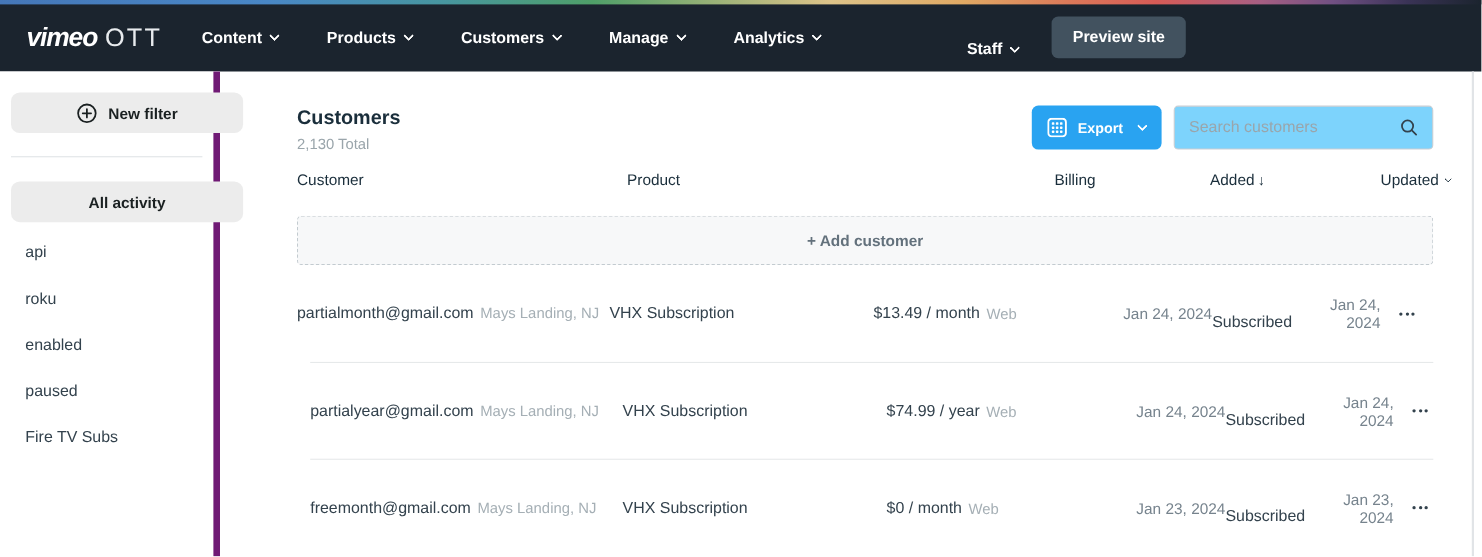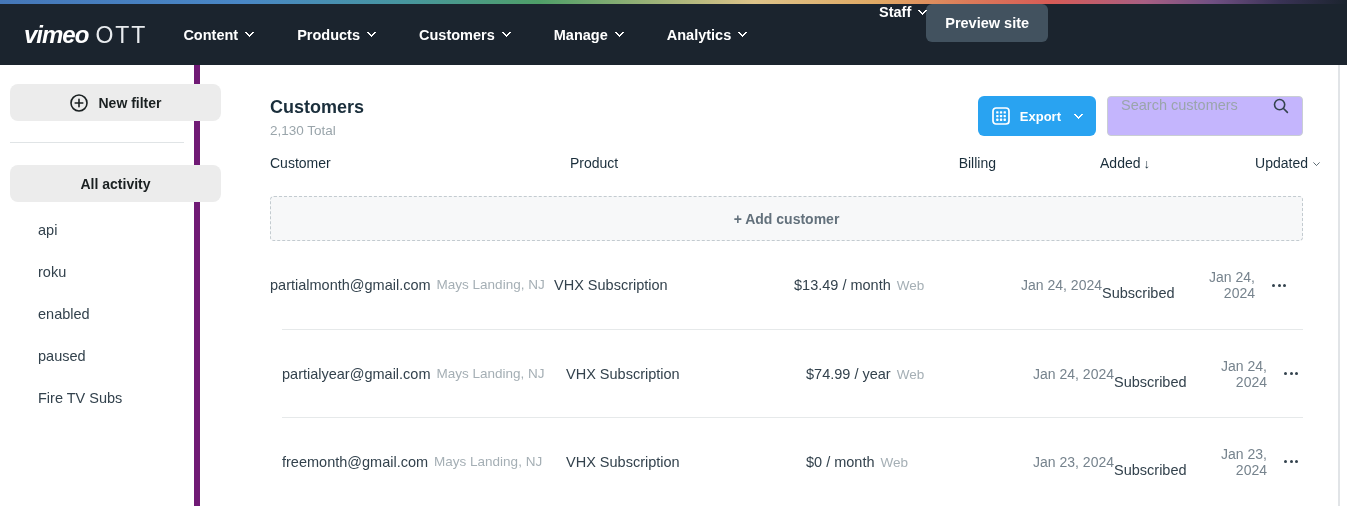--- a/index.html
+++ b/index.html
@@ -29,21 +29,21 @@
   .nav-item {
     color:#fff; font-size:14.5px; font-weight:700; cursor:pointer;
     display:flex; align-items:center; white-space:nowrap;
   }
   .chev {
     display:inline-block; width:7px; height:7px;
     border-right:2px solid currentColor; border-bottom:2px solid currentColor;
     transform:rotate(45deg); margin-left:8px; margin-top:-4px; border-radius:1px;
   }
   .chev.small { width:5px; height:5px; border-width:1.5px; margin-left:6px; margin-top:-2px; }
-  .nav-right { position:absolute; left:879px; top:4px; height:49px; display:flex; align-items:flex-start; }
+  .nav-right { position:absolute; left:879px; top:4px; height:49px; display:flex; align-items:flex-end; gap:30px; }
   .preview-btn {
     background:#42525f; color:#fff; border:none; border-radius:6px;
     height:38px; padding:0 19px; font-size:14.5px; font-weight:700; cursor:pointer;
     font-family:inherit;
   }
 
   
   .sidebar {
     position:absolute; top:65px; left:0; width:200px; height:441px;
     background:#fff; border-right:6px solid #701a75;
@@ -51,42 +51,42 @@
   .side-btn {
     margin:0 10px; width:211px; height:37px; background:#ececec; border:none; border-radius:8px;
     display:flex; align-items:center; justify-content:center; gap:9px;
     font-size:14px; font-weight:700; color:#1a2021; cursor:pointer; font-family:inherit;
   }
   .new-filter { margin-top:19px; }
   .side-divider { margin:21px 10px 0 10px; border:none; border-top:1px solid #e0e4e6; }
   .all-activity { margin-top:22px; }
   .filter-list { list-style:none; margin-top:7px; }
   .filter-item {
-    height:42px; display:flex; align-items:center; padding-left:38px;
+    height:42px; display:flex; align-items:center; padding-left:23px;
     font-size:14.5px; color:#33424d; cursor:pointer;
   }
 
   
   .main {
     position:absolute; top:65px; left:242px; width:1105px; height:441px;
     padding:0 44px 0 28px;
   }
   .main-header { display:flex; align-items:flex-start; margin-top:31px; }
   .page-title { font-size:18px; font-weight:700; color:#1a2e3b; line-height:22px; }
   .page-total { font-size:13.5px; color:#9aa5ab; margin-top:5px; }
   .header-actions { margin-left:auto; display:flex; gap:11px; }
   .export-btn {
     height:40px; padding:0 14px; background:#29a3f1; color:#fff; border:none; border-radius:6px;
     display:flex; align-items:center; gap:10px; font-size:13px; font-weight:700;
     cursor:pointer; font-family:inherit;
   }
   .export-btn .chev { border-width:2px; margin-left:4px; }
   .search-box {
-    width:196px; height:40px; border:1px solid #c9ced3; border-radius:4px; background:#c4b5fd;
-    display:flex; align-items:flex-start; padding:0 12px 0 13px;
+    width:236px; height:40px; border:1px solid #c9ced3; border-radius:4px; background:#7dd3fc;
+    display:flex; align-items:center; padding:0 12px 0 13px;
   }
   .search-input {
     flex:1; border:none; outline:none; font-size:14.5px; color:#33424d;
     font-family:inherit; min-width:0; background:transparent;
   }
   .search-input::placeholder { color:#9aa5ab; }
   .search-icon { flex:none; cursor:pointer; display:flex; }
 
   
   .grid-cols {

